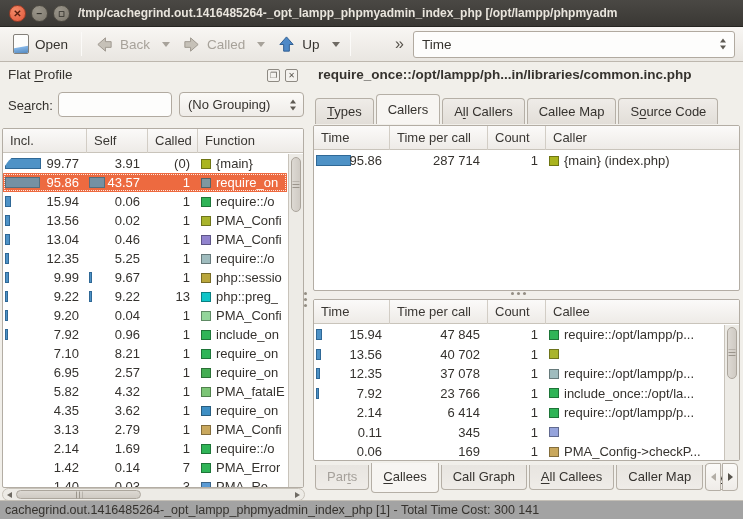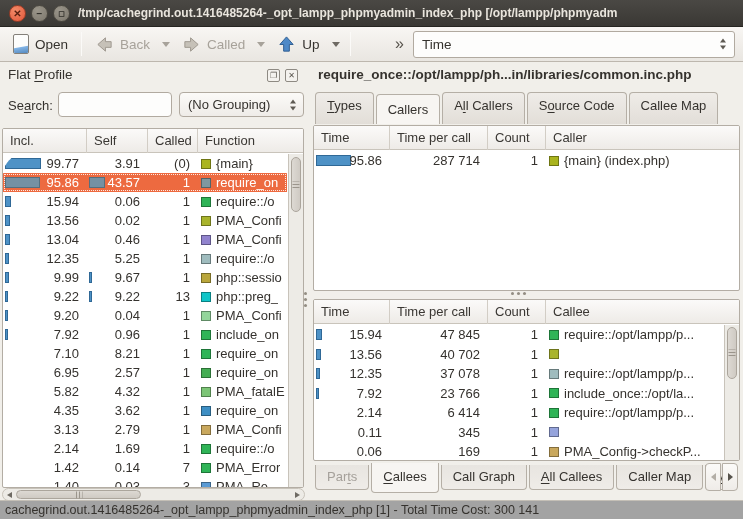--- a/index.html
+++ b/index.html
@@ -109,21 +109,21 @@
   .dot3h{position:absolute;width:3px;height:3px;border-radius:50%;background:#938D83;
          box-shadow:6px 0 #938D83,12px 0 #938D83;}
   .dot3v{position:absolute;width:3px;height:3px;border-radius:50%;background:#938D83;
          box-shadow:0 6px #938D83,0 12px #938D83;}
   
   .tabbar{position:absolute;display:flex;align-items:flex-end;}
   .tabbar.top{left:9px;top:31px;height:31px;}
   .tabbar.bottom{left:9px;top:400px;height:31px;align-items:center;}
   .tab{border:1px solid #B5AFA6;padding:0 11px;white-space:nowrap;margin-right:2px;
        background:linear-gradient(#EFECE8,#E2DED8);}
-  .tabbar.top .tab{height:32px;line-height:25px;border-radius:4px 4px 0 0;border-bottom:none;}
+  .tabbar.top .tab{height:26px;line-height:25px;border-radius:4px 4px 0 0;border-bottom:none;}
   .tabbar.top .tab.active{height:30px;line-height:29px;background:#F7F5F2;}
   .tabbar.bottom .tab{height:25px;line-height:24px;border-radius:0 0 4px 4px;border-top:none;
        background:linear-gradient(#E8E5E0,#EFECE8);}
   .tabbar.bottom .tab.active{height:30px;line-height:28px;background:#F7F5F2;}
   .tab.disabled{color:#A5A09A;}
   .tab.trunc{padding:0 4px 0 9px;max-width:22px;overflow:hidden;}
   .tabscroll{position:absolute;top:401px;width:16px;height:28px;border:1px solid #B5AFA6;
              background:linear-gradient(#FBFAF8,#EFECE8);display:flex;align-items:center;
              justify-content:center;}
   .tabscroll.l{right:22px;border-radius:4px 0 0 4px;}
@@ -517,22 +517,22 @@
 
   <div class="dot3v" style="left:304px;top:292px;"></div>
 
   <div class="right">
     <div class="fn-title">require_once::/opt/lampp/ph...in/libraries/common.inc.php</div>
 
     <div class="tabbar top" id="tabs-top">
         <div class="tab"><u>T</u>ypes</div>
         <div class="tab active">Callers</div>
         <div class="tab">A<u>l</u>l Callers</div>
+        <div class="tab">Callee Map</div>
         <div class="tab">S<u>o</u>urce Code</div>
-        <div class="tab">Callee Map</div>
       </div>
 
     <div class="frame callers">
       <div class="thead">
         <div class="th c-time">Time</div>
         <div class="th c-tpc">Time per call</div>
         <div class="th c-count">Count</div>
         <div class="th c-name">Caller</div>
       </div>
       <div class="tbody" id="caller-rows">

